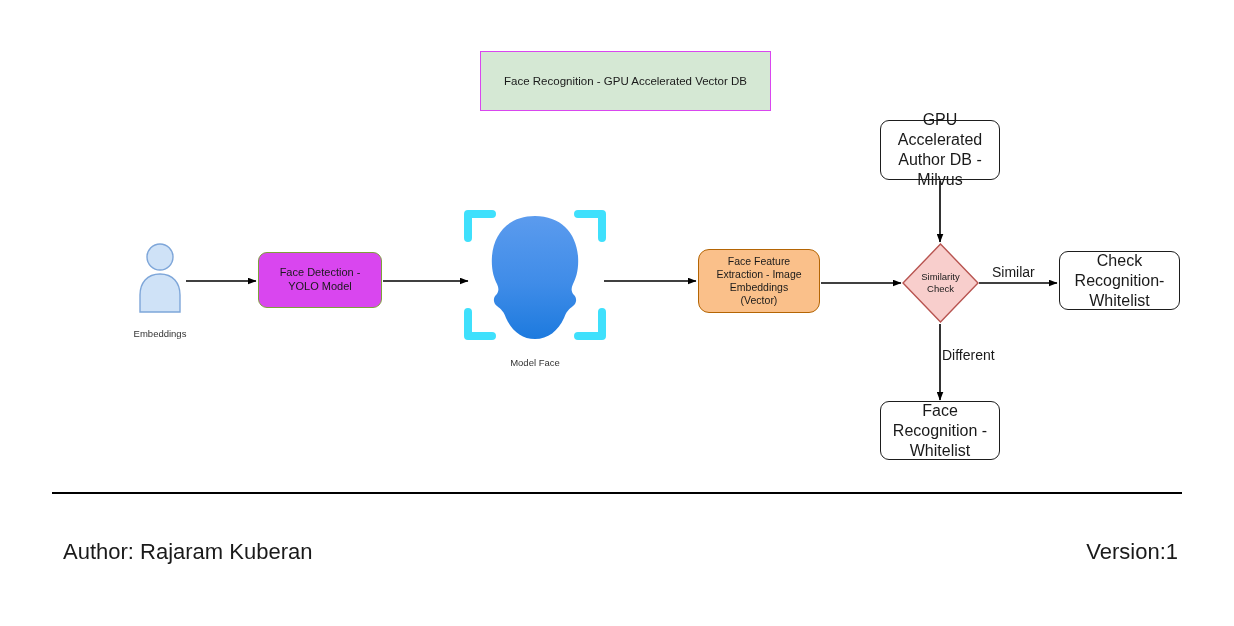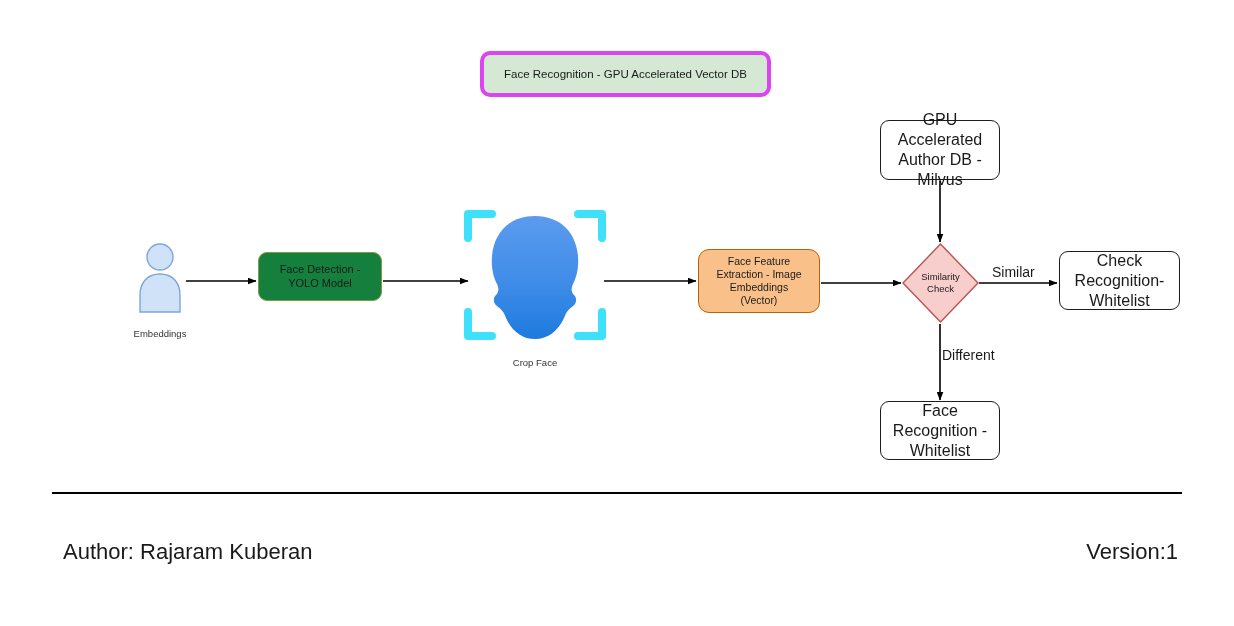--- a/index.html
+++ b/index.html
@@ -32,34 +32,34 @@
     text-align: center;
     line-height: 1.25;
     color: #1a1a1a;
   }
 
   
   #title-box {
     left: 480px;
     top: 51px;
     width: 291px;
-    height: 46px;
+    height: 60px;
     background: #d5e8d4;
-    border: 4px solid #d946ef;
-    border-radius: 10px;
+    border: 1px solid #d946ef;
+    border-radius: 0;
     font-size: 11.5px;
   }
 
   
   #yolo-box {
     left: 258px;
     top: 252px;
     width: 124px;
-    height: 49px;
-    background: #15803d;
+    height: 56px;
+    background: #d946ef;
     border: 1px solid #7ea03c;
     border-radius: 9px;
     font-size: 11px;
   }
 
   
   #feature-box {
     left: 698px;
     top: 249px;
     width: 122px;
@@ -253,21 +253,21 @@
              C34,32 50,16 75,16 Z" fill="url(#faceGrad)"></path>
   </g>
 
   <g stroke="#3fe0fc" stroke-width="8" stroke-linecap="round" stroke-linejoin="round" fill="none">
     <path d="M8,38 L8,14 L32,14"></path>
     <path d="M118,14 L142,14 L142,38"></path>
     <path d="M142,112 L142,136 L118,136"></path>
     <path d="M32,136 L8,136 L8,112"></path>
   </g>
 </svg>
-<div id="crop-face-label">Crop Face</div>
+<div id="crop-face-label">Model Face</div>
 
 <div class="node" id="feature-box">
   <div>
     <div>Face Feature</div>
     <div>Extraction - Image</div>
     <div>Embeddings</div>
     <div>(Vector)</div>
   </div>
 </div>
 

